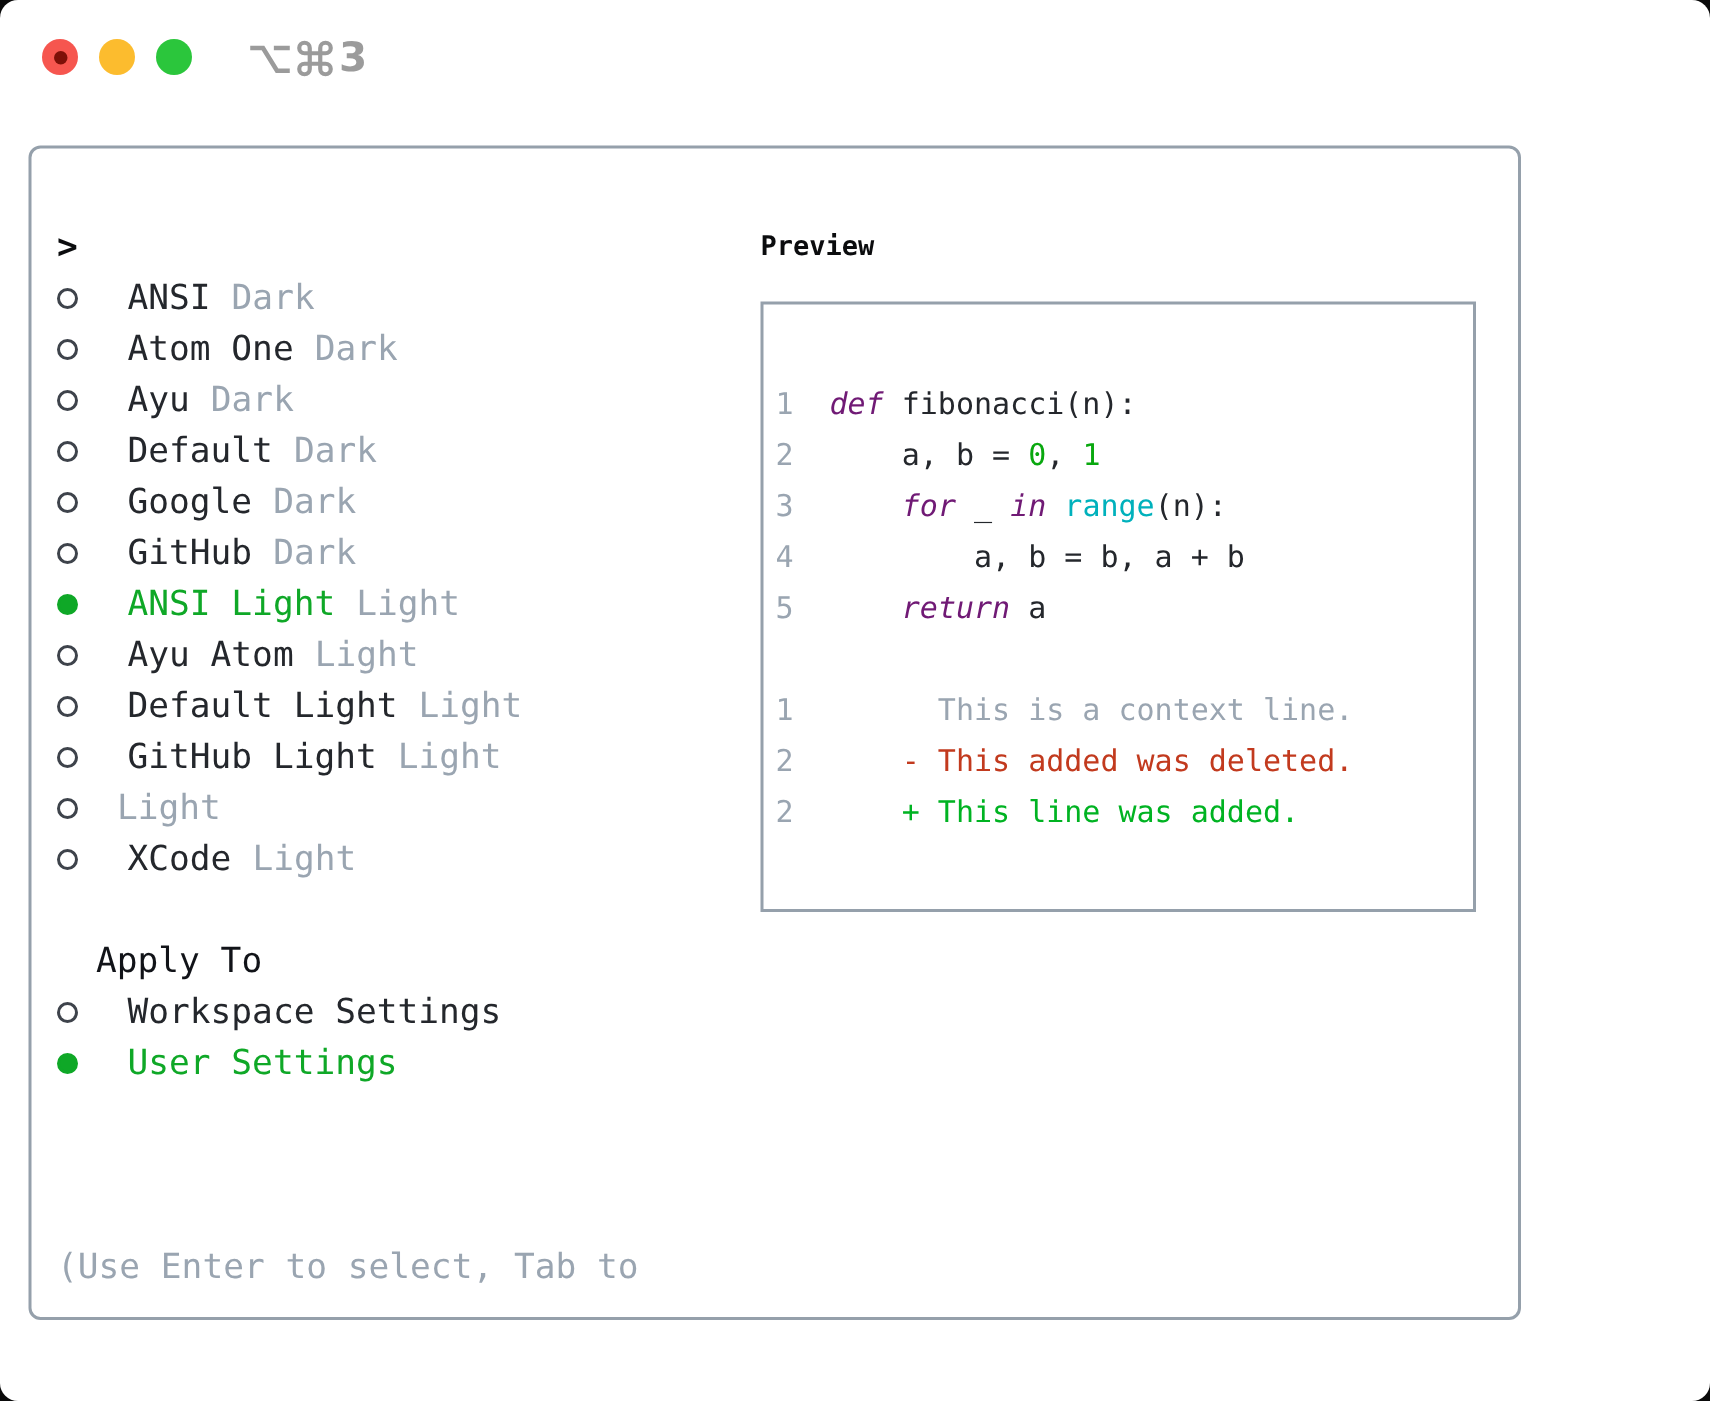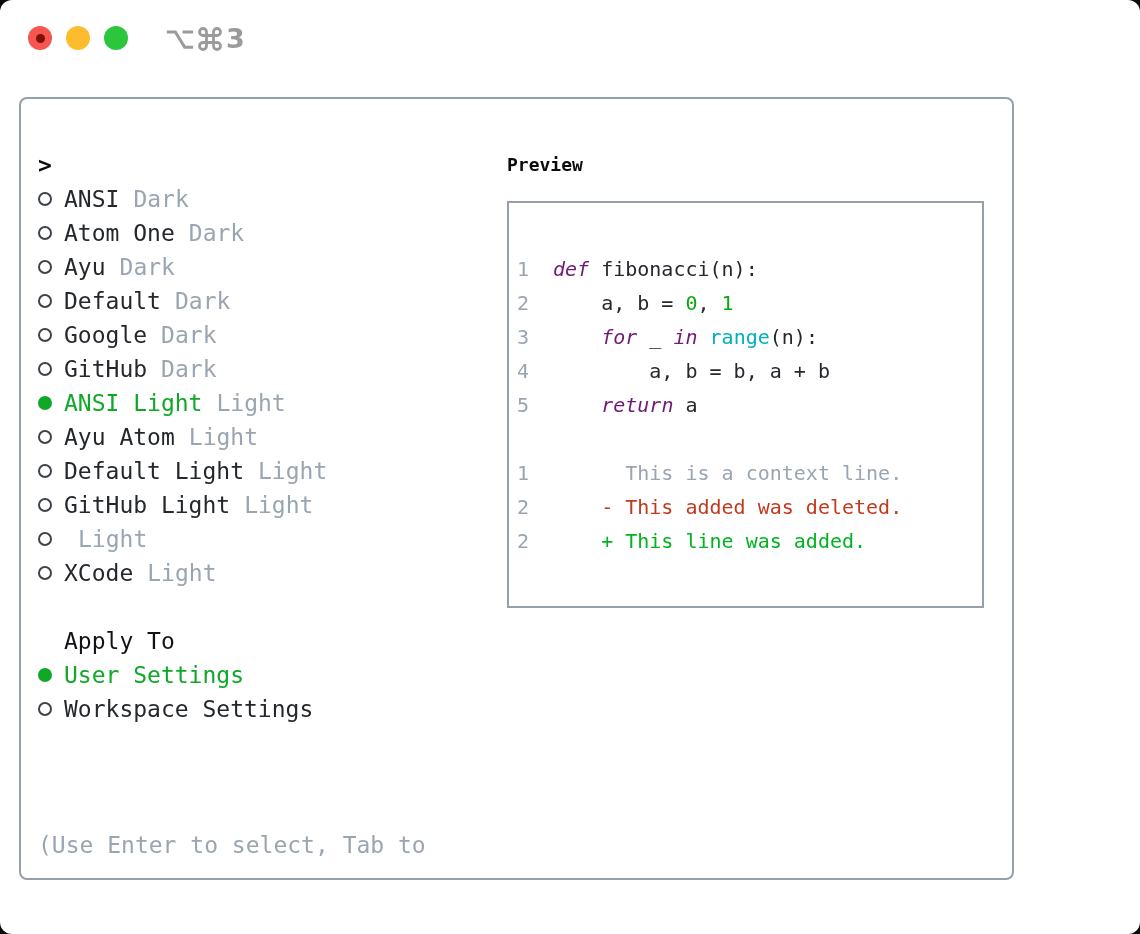--- a/index.html
+++ b/index.html
@@ -25,21 +25,21 @@
   
   .panel { position:absolute; left:19px; top:97px; width:995px; height:783px;
     border:2px solid #95a0ab; border-radius:8px; background:#fff; }
   
   .left-col { position:absolute; left:17px; top:49px; width:450px; font-size:23px; line-height:34px; }
   .row { display:flex; align-items:center; height:34px; white-space:pre; }
   .cell { display:inline-flex; width:26px; flex:0 0 26px; align-items:center; }
   .prompt { font-weight:bold; color:#0b0c0e; }
   .bullet { width:14px; height:14px; border-radius:50%; border:2.5px solid #3e434b; }
   .row.selected .bullet { background:#0fa827; border-color:#0fa827; }
-  .tname { color:#24272c; }
+  .tname { color:#24272c;margin-left:21px; }
   .row.selected .tname { color:#0fa827; }
   .variant { color:#9aa5b1; padding-left:14px;text-align:right; }
   .hdr { font-weight:bold; color:#0b0c0e; }
   .subhdr { color:#111318; }
   .spacer { height:34px; }
   .help { color:#9aa5b1; white-space:pre; }
   
   .right-col { position:absolute; left:486px; top:49px; width:481px; }
   .preview-title { font-size:18px; line-height:34px; font-weight:bold; color:#0b0c0e; }
   .preview-box { margin-top:19px; width:477px; height:407px; border:2px solid #95a0ab;
@@ -100,22 +100,22 @@
           <div class="row"><span class="cell"><span class="bullet"></span></span><span class="tname">XCode</span><span class="variant">Light</span></div>
         </div>
 
       <div class="spacer"></div>
 
       <div class="row">
         <span class="cell"></span>
         <span class="subhdr">Apply To</span>
       </div>
       <div id="apply-list">
+          <div class="row"><span class="cell"><span class="bullet"></span></span><span class="tname">Workspace Settings</span></div>
           <div class="row selected"><span class="cell"><span class="bullet"></span></span><span class="tname">User Settings</span></div>
-          <div class="row"><span class="cell"><span class="bullet"></span></span><span class="tname">Workspace Settings</span></div>
         </div>
 
       <div class="spacer"></div>
 
       <div class="help">
         <div class="row" style="height:34px">(Use Enter to select, Tab to</div>
         <div class="row" style="height:34px">change focus)</div>
       </div>
     </div>
 

